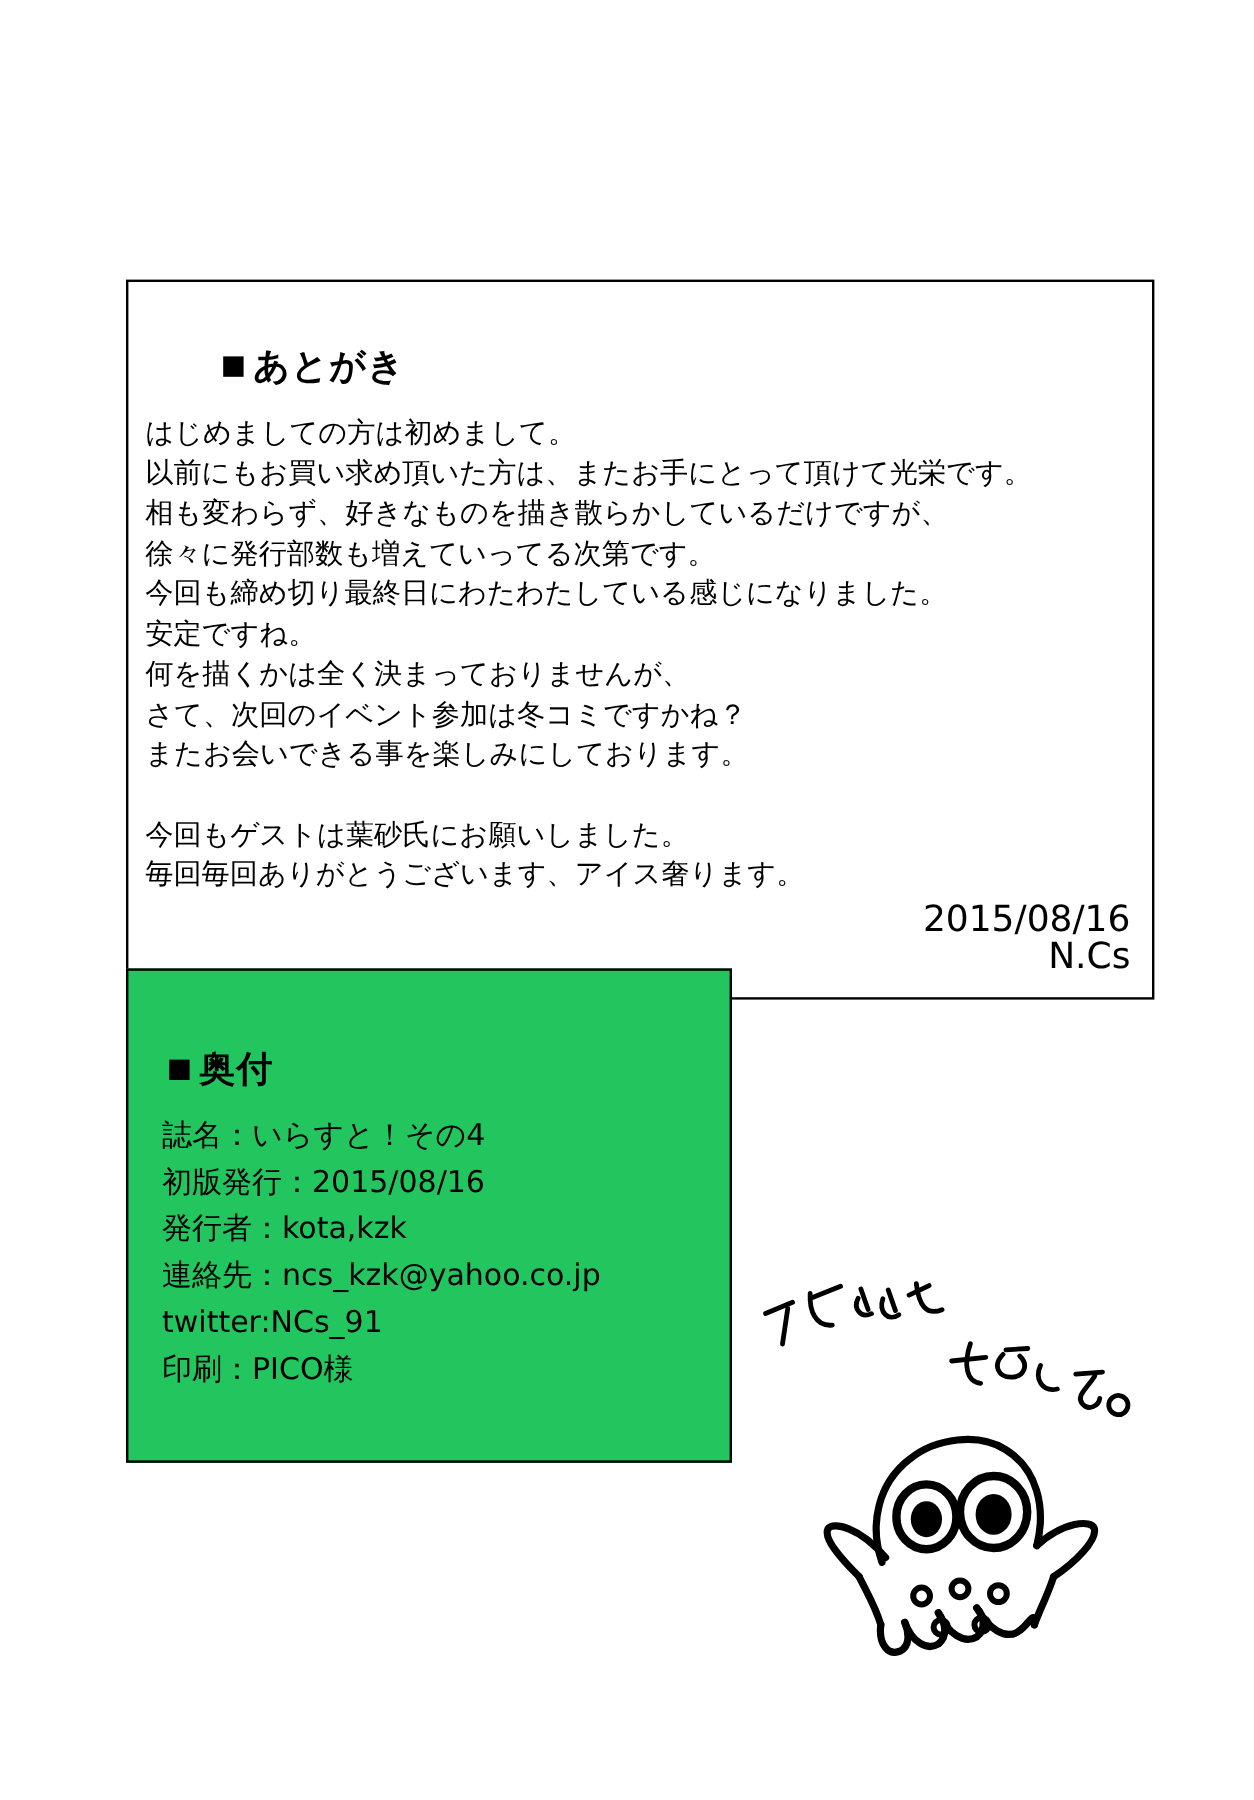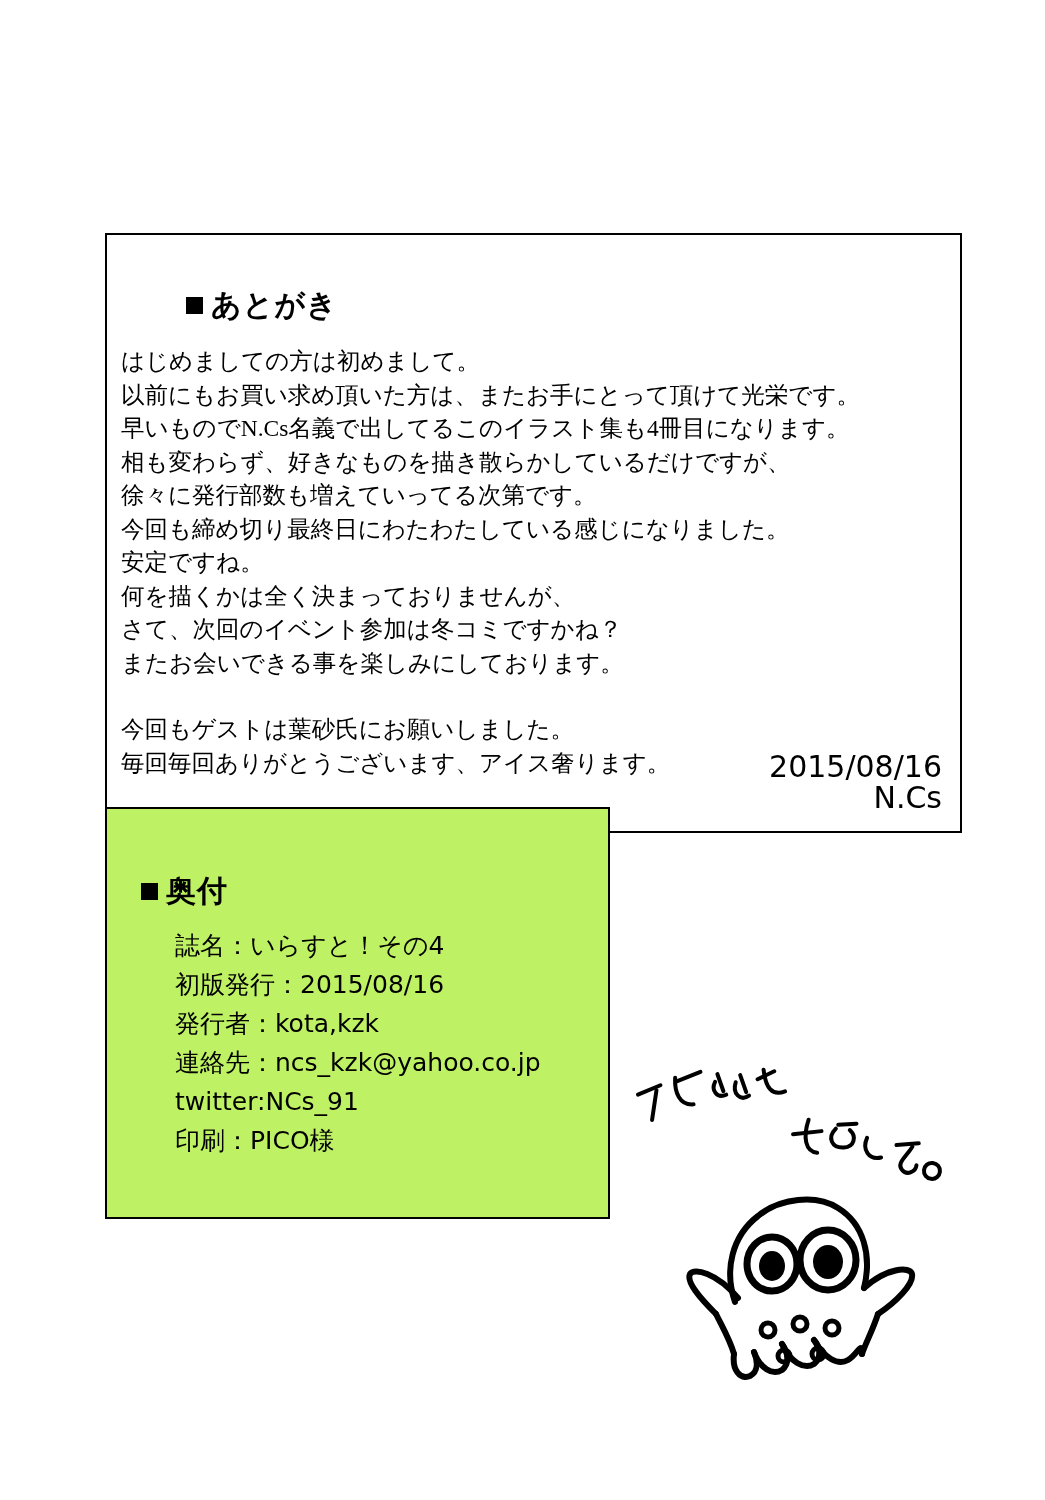--- a/index.html
+++ b/index.html
@@ -76,37 +76,36 @@
 
   
   .colophon-box {
     position: absolute;
     left: 105px;
     top: 807px;
     width: 505px;
     height: 412px;
     border: 2px solid #000;
     box-sizing: border-box;
-    background: #bef264;
+    background: #22c55e;
   }
   .colophon-heading {
     position: absolute;
     left: 34px;
     top: 62px;
   }
   .colophon-list {
     position: absolute;
     left: 28px;
     top: 117px;
     font-size: 25px;
     line-height: 39px;
   }
   .colophon-list div {
     white-space: pre;
-    margin-left: 40px;
   }
 
   
   .doodle {
     position: absolute;
     left: 620px;
     top: 1040px;
     width: 330px;
     height: 340px;
   }
@@ -120,21 +119,20 @@
 <div class="afterword-box">
 
   <div class="section-heading afterword-heading">
     <span class="sq-bullet"></span>
     <span>あとがき</span>
   </div>
 
   <div class="afterword-body">
     <p>はじめましての方は初めまして。</p>
     <p>以前にもお買い求め頂いた方は、またお手にとって頂けて光栄です。</p>
-    <p>早いものでN.Cs名義で出してるこのイラスト集も4冊目になります。</p>
     <p>相も変わらず、好きなものを描き散らかしているだけですが、</p>
     <p>徐々に発行部数も増えていってる次第です。</p>
     <p>今回も締め切り最終日にわたわたしている感じになりました。</p>
     <p>安定ですね。</p>
     <p>何を描くかは全く決まっておりませんが、</p>
     <p>さて、次回のイベント参加は冬コミですかね？</p>
     <p>またお会いできる事を楽しみにしております。</p>
     <div class="gap"></div>
     <p>今回もゲストは葉砂氏にお願いしました。</p>
     <p>毎回毎回ありがとうございます、アイス奢ります。</p>

